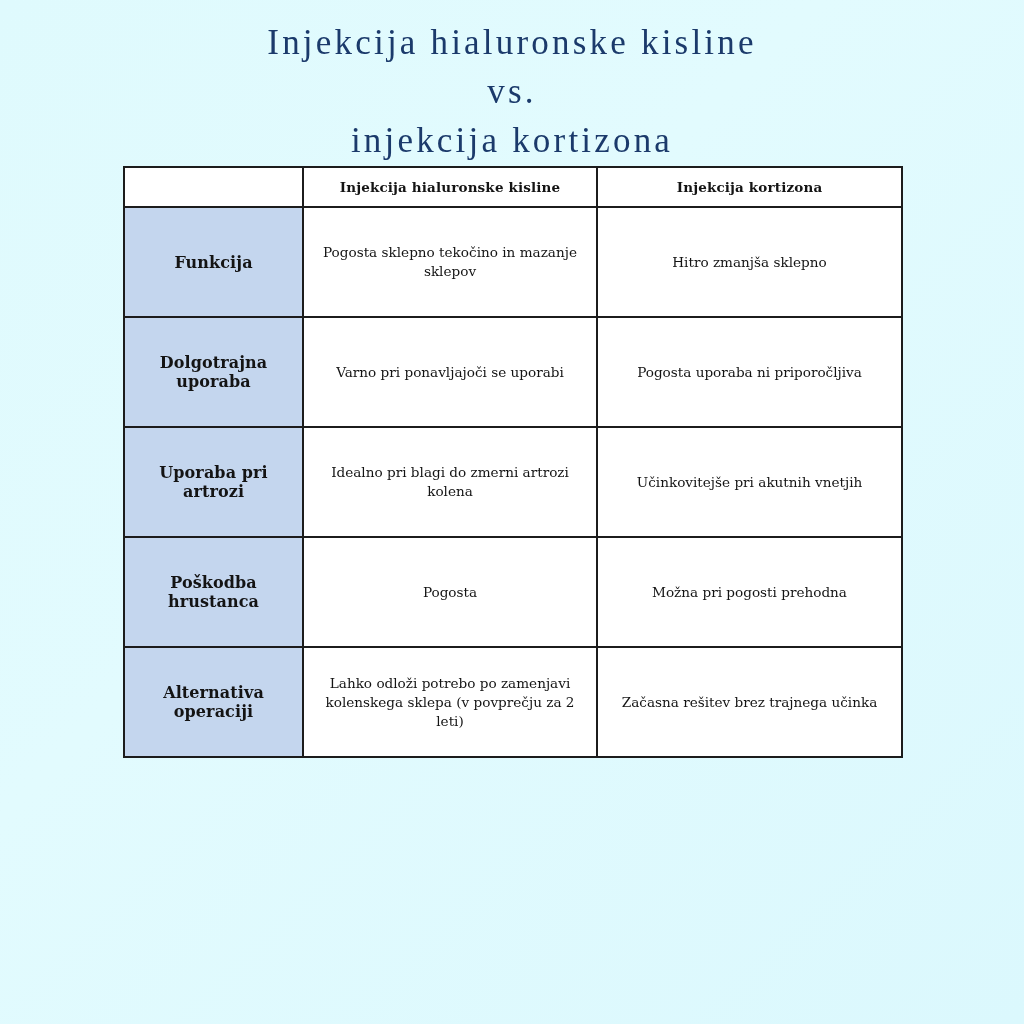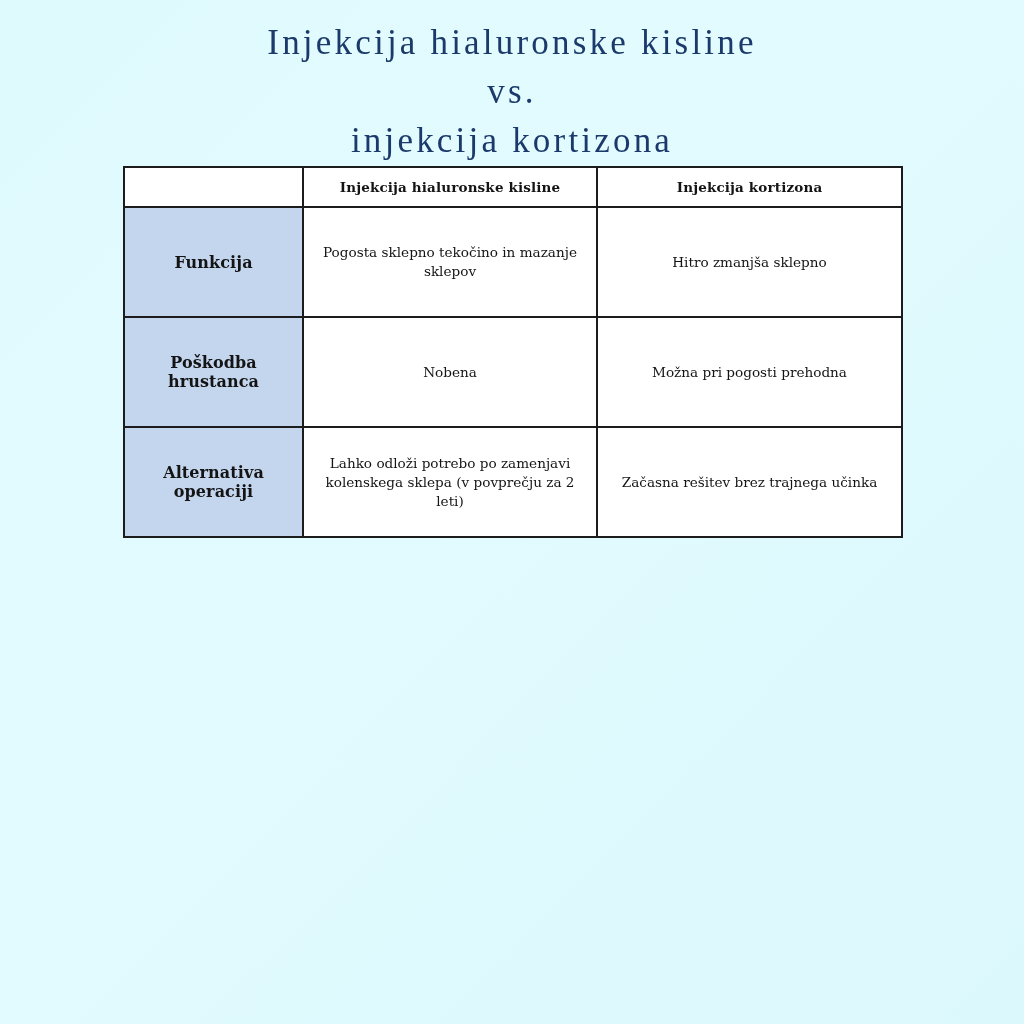--- a/index.html
+++ b/index.html
@@ -114,22 +114,32 @@
         <th>Injekcija kortizona</th>
       </tr>
     </thead>
     <tbody id="table-body">
         <tr>
           <td class="row-label">Funkcija</td>
           <td>Pogosta sklepno tekočino in mazanje sklepov</td>
           <td>Hitro zmanjša sklepno</td>
         </tr>
         <tr>
+          <td class="row-label">Dolgotrajna uporaba</td>
+          <td>Varno pri ponavljajoči se uporabi</td>
+          <td>Pogosta uporaba ni priporočljiva</td>
+        </tr>
+        <tr>
+          <td class="row-label">Uporaba pri artrozi</td>
+          <td>Idealno pri blagi do zmerni artrozi kolena</td>
+          <td>Učinkovitejše pri akutnih vnetjih</td>
+        </tr>
+        <tr>
           <td class="row-label">Poškodba hrustanca</td>
-          <td>Nobena</td>
+          <td>Pogosta</td>
           <td>Možna pri pogosti prehodna</td>
         </tr>
         <tr>
           <td class="row-label">Alternativa operaciji</td>
           <td>Lahko odloži potrebo po zamenjavi kolenskega sklepa (v povprečju za 2 leti)</td>
           <td>Začasna rešitev brez trajnega učinka</td>
         </tr>
       </tbody>
   </table>
 </div>

